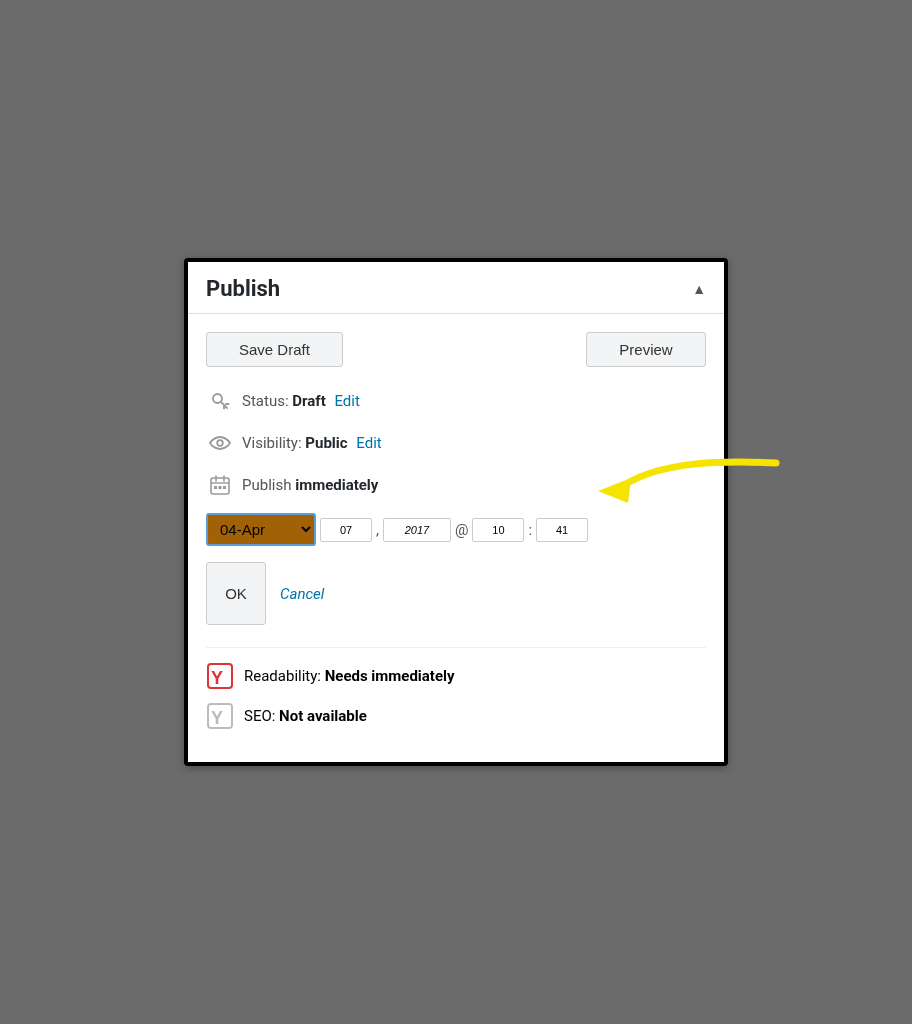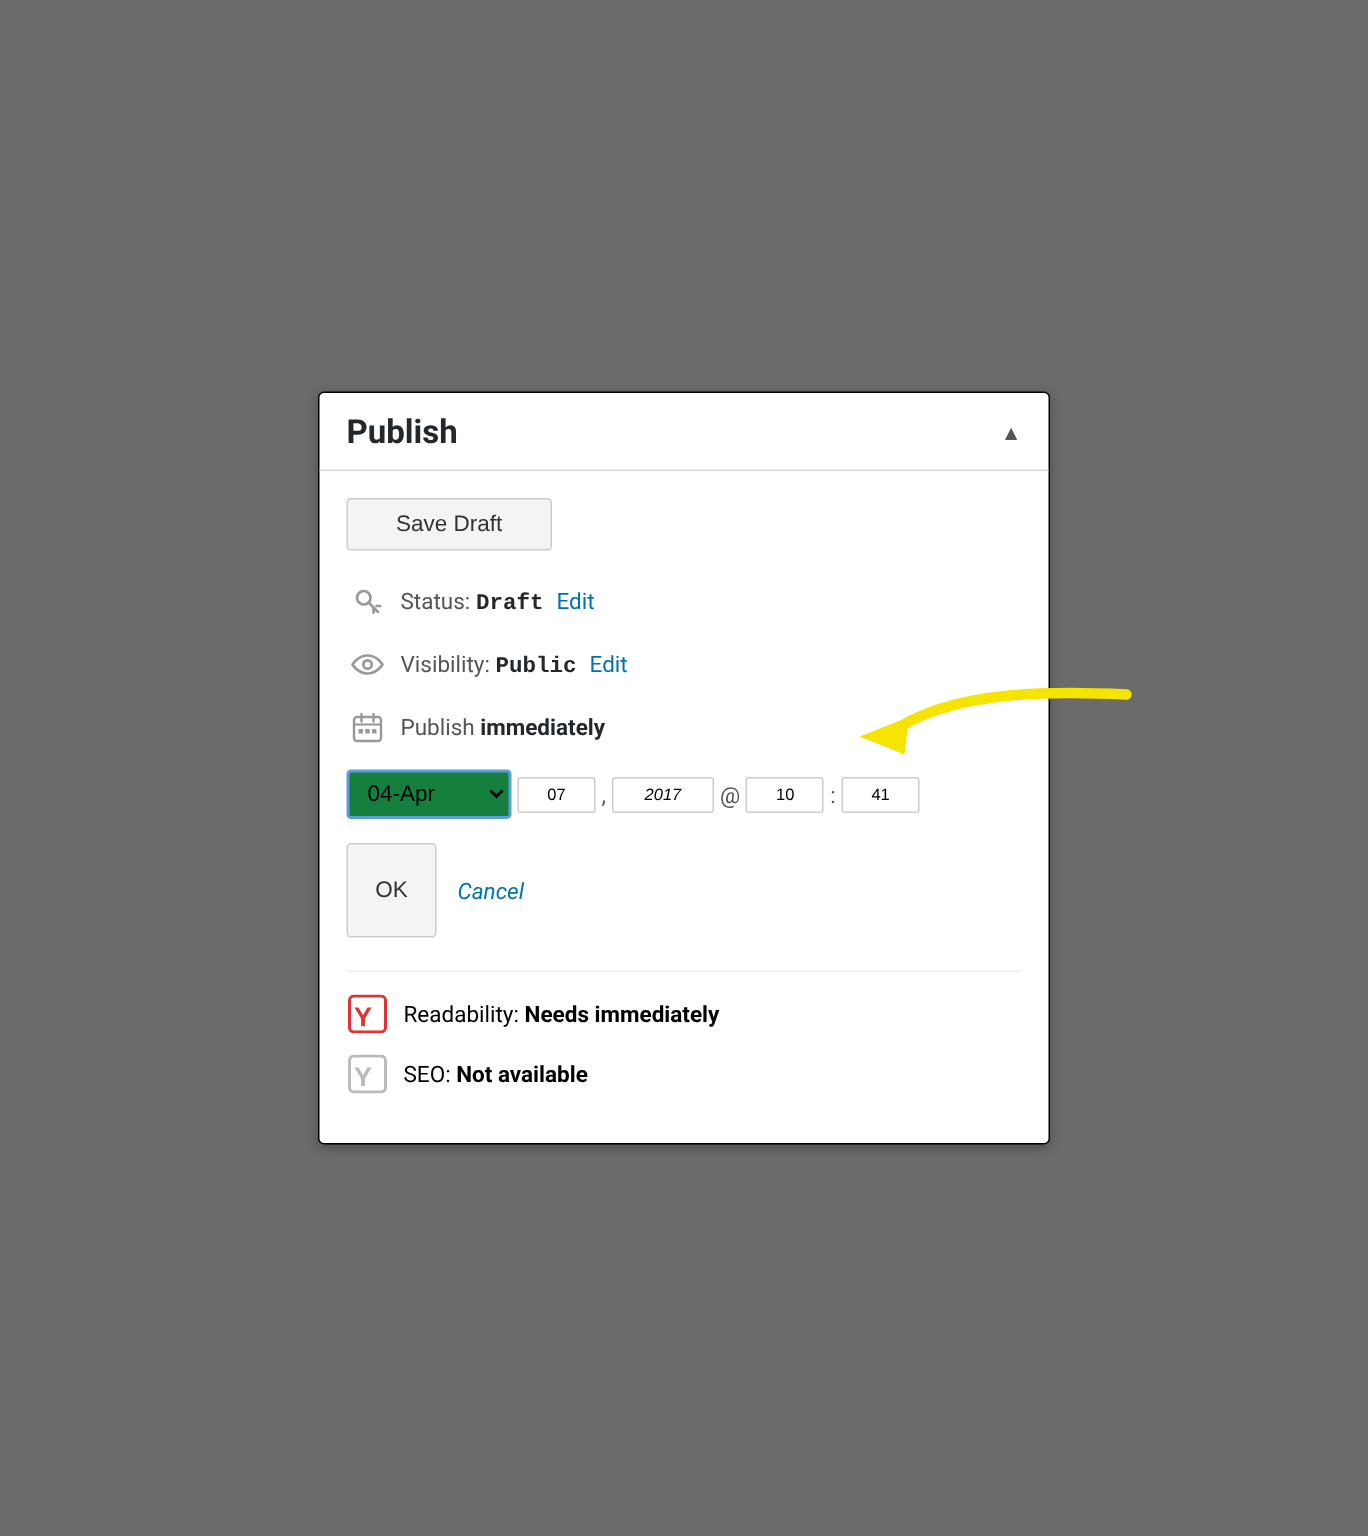--- a/index.html
+++ b/index.html
@@ -8,23 +8,23 @@
       background: #6b6b6b;
       display: flex;
       align-items: center;
       justify-content: center;
       min-height: 100vh;
       font-family: -apple-system, BlinkMacSystemFont, "Segoe UI", Roboto, sans-serif;
     }
 
     .panel {
       background: #fff;
-      border: 1px solid #000000;
+      border: 4px solid #000000;
       border-radius: 4px;
-      width: 488px;
+      width: 544px;
       box-shadow: 0 2px 8px rgba(0,0,0,0.3);
     }
 
     .panel-header {
       display: flex;
       align-items: center;
       justify-content: space-between;
       padding: 14px 18px 12px 18px;
       border-bottom: 1px solid #ddd;
     }
@@ -82,21 +82,20 @@
       color: #888;
     }
 
     .meta-text {
       color: #555;
     }
 
     .meta-text strong {
       color: #23282d;
       font-weight: 700;
-      font-family: Liberation Mono, monospace;
     }
 
     .edit-link {
       color: #0073aa;
       text-decoration: none;
       margin-left: 5px;
       font-size: 15px;
     }
 
     .publish-immediately-row {
@@ -124,21 +123,21 @@
       gap: 4px;
       margin-bottom: 16px;
       flex-wrap: wrap;
     }
 
     .date-select {
       border: 2px solid #5b9dd9;
       border-radius: 3px;
       padding: 5px 8px;
       font-size: 15px;
-      background: #15803d;
+      background: #a16207;
       cursor: pointer;
       min-width: 110px;
     }
 
     .date-input {
       border: 1px solid #ccc;
       border-radius: 2px;
       padding: 5px 8px;
       font-size: 11px;
       width: 52px;
@@ -209,20 +208,21 @@
 <div class="panel">
   <div class="panel-header">
     <span class="panel-title">Publish</span>
     <span class="collapse-icon">▲</span>
   </div>
 
   <div class="panel-body">
 
     <div class="button-row">
       <button class="btn">Save Draft</button>
+      <button class="btn">Preview</button>
     </div>
 
     <div class="meta-row">
       <div class="meta-icon">
 
         <svg width="20" height="20" viewBox="0 0 20 20" fill="none" xmlns="http://www.w3.org/2000/svg">
           <circle cx="7.5" cy="7.5" r="4.5" stroke="#999" stroke-width="1.8" fill="none"></circle>
           <line x1="10.7" y1="10.7" x2="17" y2="17" stroke="#999" stroke-width="1.8" stroke-linecap="round"></line>
           <line x1="14" y1="15" x2="14" y2="17.5" stroke="#999" stroke-width="1.8" stroke-linecap="round"></line>
           <line x1="16" y1="13" x2="18.5" y2="13" stroke="#999" stroke-width="1.8" stroke-linecap="round"></line>

